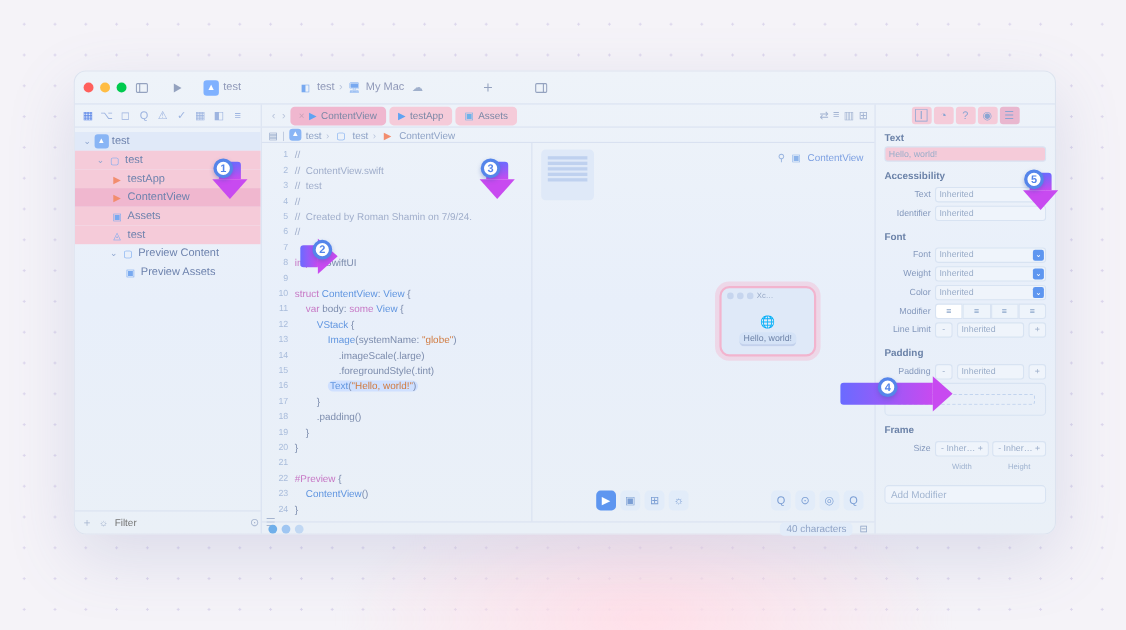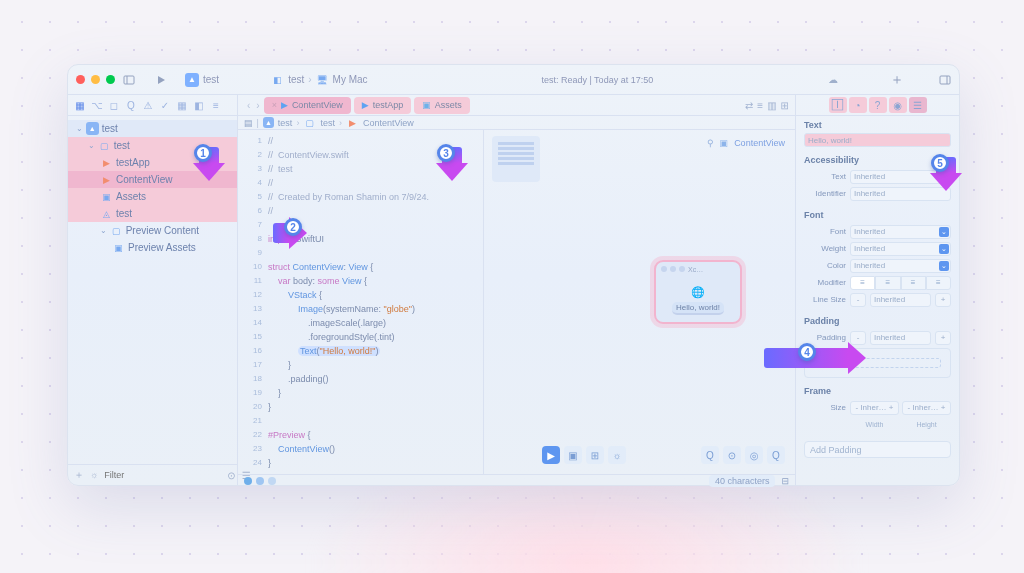--- a/index.html
+++ b/index.html
@@ -166,21 +166,20 @@
       <span>test</span>
     </div>
     <span style="width:40px"></span>
     <div class="proj">
       <span class="fico">◧</span>
       <span>test</span>
       <span class="bc-sep">›</span>
       <span class="fico">🖥︎</span>
       <span>My Mac</span>
     </div>
-    <div class="mid-status">test: Ready | Today at 17:50</div>
     <span class="tb-ico" style="color:#a0b0cc">☁︎</span>
     <span style="width:40px"></span>
     <span class="tb-ico rt-plus">＋</span>
     <span style="width:24px"></span>
     <span class="tb-ico">
       <svg viewBox="0 0 12 12" fill="none" stroke="currentColor">
           <rect x="1" y="2" width="10" height="8" rx="1"></rect>
           <line x1="8" y1="2" x2="8" y2="10"></line>
         </svg>
     </span>
@@ -415,21 +414,21 @@
         <div class="ins-row">
           <span class="ins-lbl">Modifier</span>
           <div class="seg">
             <span class="sb on">≡</span>
             <span class="sb">≡</span>
             <span class="sb">≡</span>
             <span class="sb">≡</span>
           </div>
         </div>
         <div class="ins-row">
-          <span class="ins-lbl">Line Size</span>
+          <span class="ins-lbl">Line Limit</span>
           <div class="ins-field" style="flex:0 0 16px;justify-content:center">-</div>
           <div class="ins-field">
               <span>Inherited</span>
             </div>
           <div class="ins-field" style="flex:0 0 16px;justify-content:center">+</div>
         </div>
       </div>
       <div class="ins-sec">
         <div class="ins-h">Padding</div>
         <div class="ins-row">
@@ -453,21 +452,21 @@
         </div>
         <div class="ins-row">
           <span class="ins-lbl"></span>
           <div class="frame-row" style="flex:1;font-size:7px;color:#9fb3d0">
             <span style="flex:1;text-align:center">Width</span>
             <span style="flex:1;text-align:center">Height</span>
           </div>
         </div>
       </div>
       <div class="add-mod">
-        <span>Add Padding</span>
+        <span>Add Modifier</span>
       </div>
     </div>
 
   </div>
 </div>
 
 <div class="arr vert" style="left:193px;top:147px">
   <div class="shaft v" style="height:16px"></div>
     <div class="head v"></div>
 </div>

